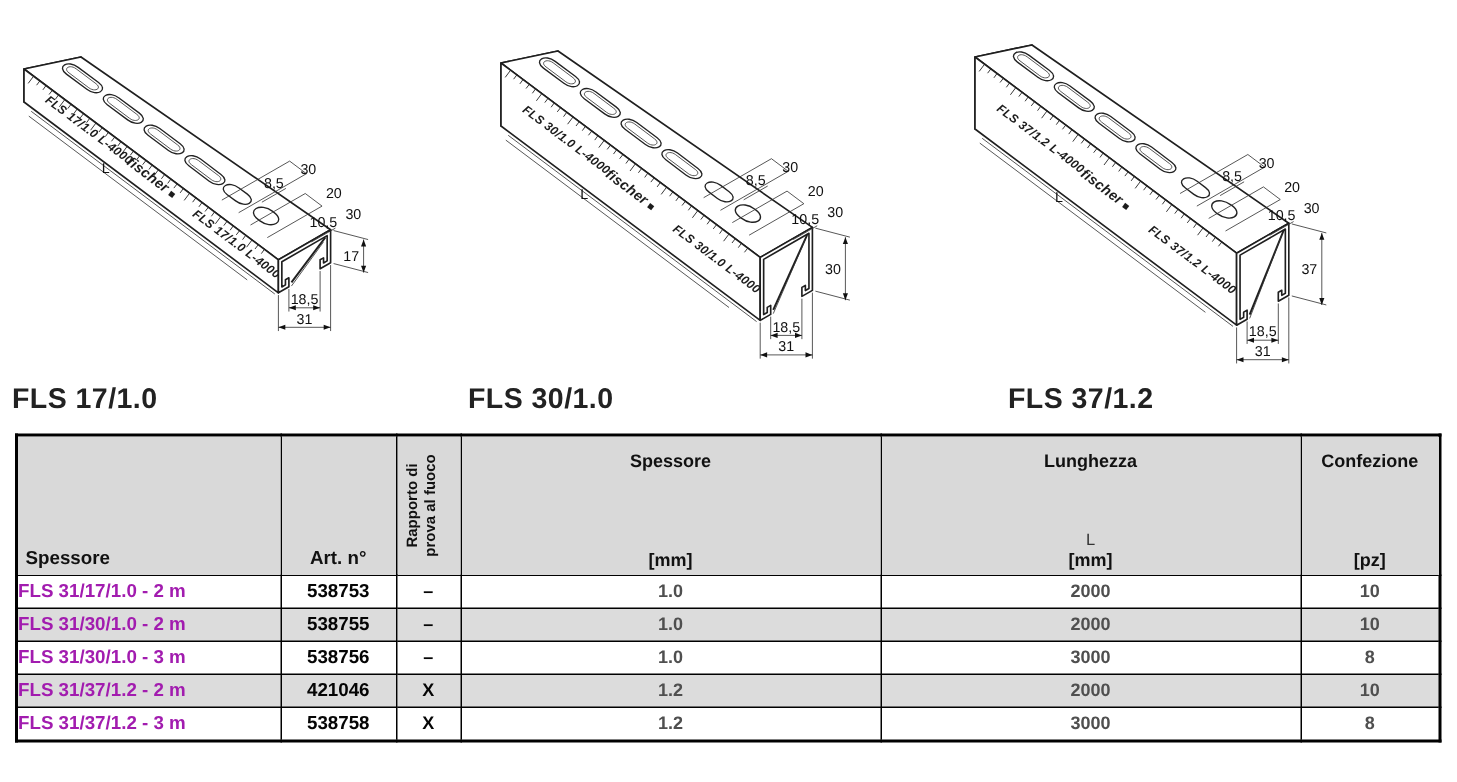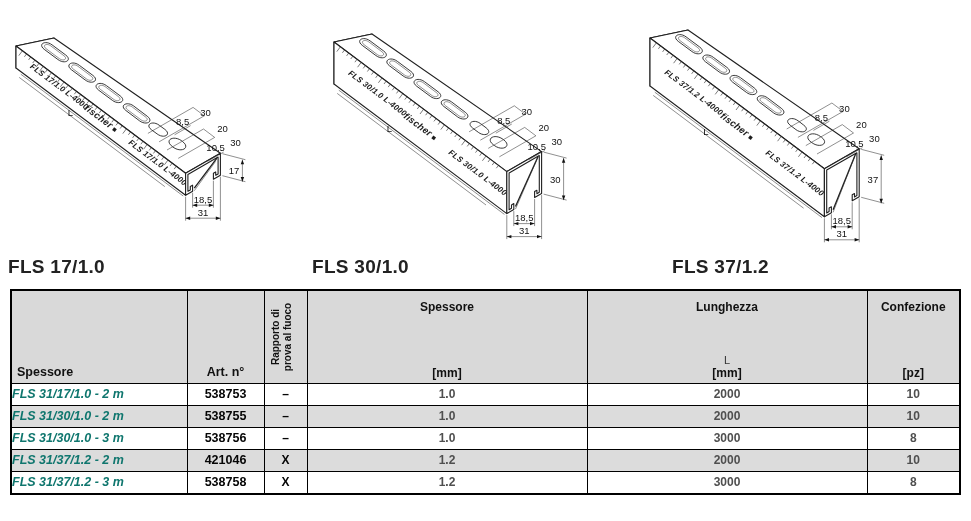--- a/index.html
+++ b/index.html
@@ -30,21 +30,21 @@
   .h-label{font-weight:bold;font-size:12px;color:#111;text-align:center;}
   .h-sym{margin-top:auto;font-size:11px;font-weight:normal;color:#333;text-align:center;}
   .h-unit{font-weight:bold;font-size:12px;color:#111;text-align:center;}
   .h-bottomleft{font-weight:bold;font-size:12.5px;color:#111;text-align:left;padding:0 0 4px 5px;}
   .h-bottomcenter{font-weight:bold;font-size:12.5px;color:#111;text-align:center;padding-bottom:4px;}
   .rot{position:absolute;left:50%;top:50%;width:86px;height:32px;margin-left:-43px;margin-top:-16px;
        transform:rotate(-90deg);font-weight:bold;font-size:10px;line-height:1.2;text-align:center;
        color:#111;}
   tbody td{height:21px;line-height:21px;font-size:12px;}
   tbody tr:nth-child(even){background:#dcdcdc;}
-  td.c-prodotto{font-weight:bold;font-size:12.5px;color:#0f766e;text-align:left;padding-left:5px;font-style:italic;}
+  td.c-prodotto{font-weight:bold;font-size:12.5px;color:#a21caf;text-align:left;padding-left:5px;}
   td.c-art{font-weight:bold;font-size:12.5px;color:#050505;text-align:center;}
   td.c-fuoco{font-weight:bold;font-size:12px;color:#050505;text-align:center;}
   td.c-spessore,td.c-lunghezza,td.c-confezione{text-align:center;color:#4f4f4f;font-weight:bold;}
 </style>
 </head>
 <body>
 
 <div class="stage">
 
   <svg id="beams" width="971" height="252" viewBox="0 0 971 252">

